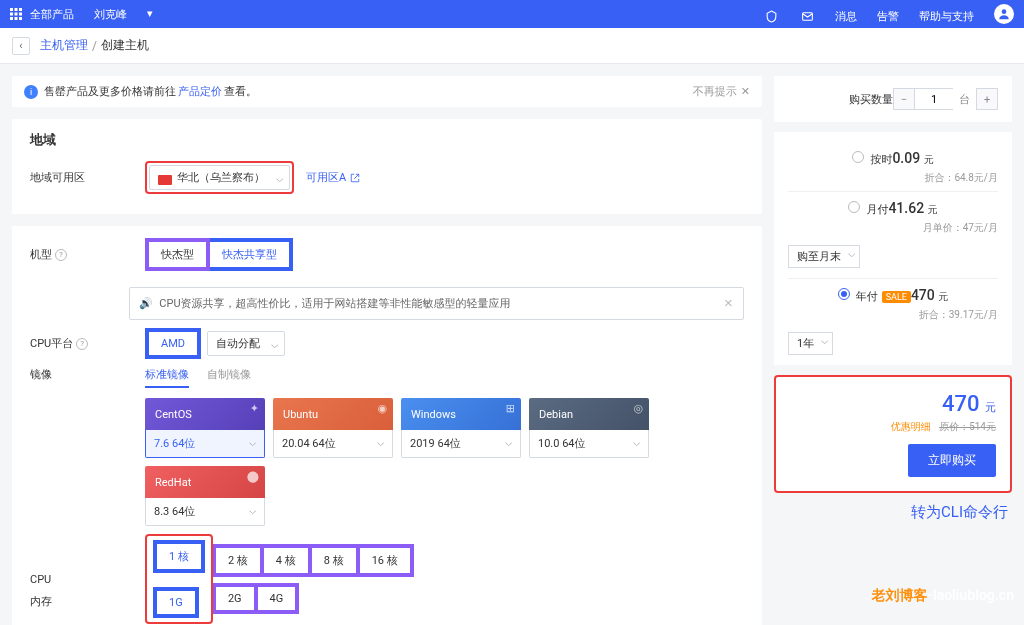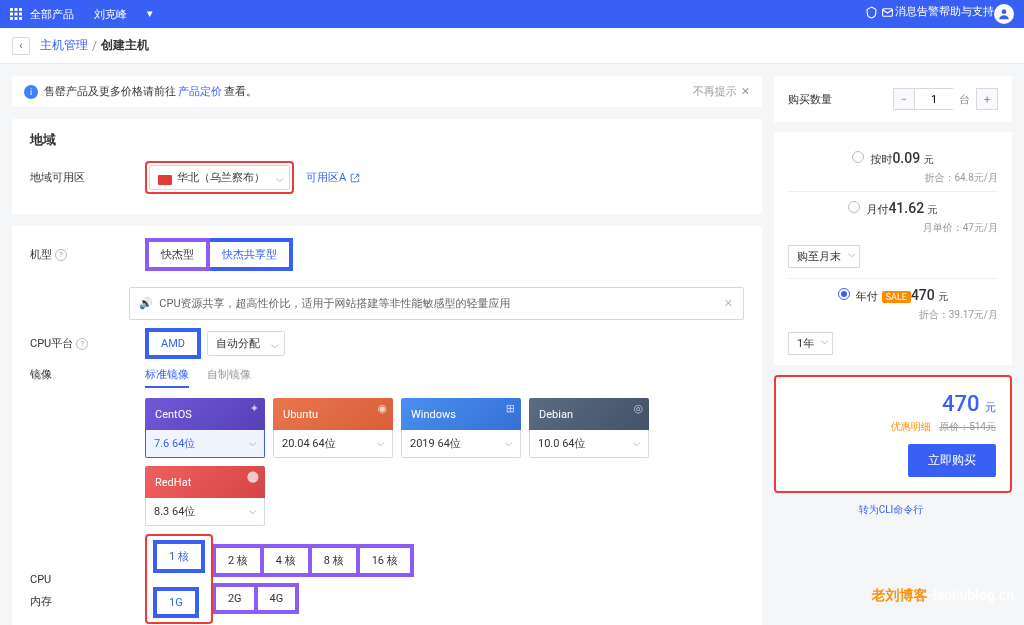--- a/index.html
+++ b/index.html
@@ -1,28 +1,28 @@
 <!DOCTYPE html>
 <html><head>
 <meta charset="utf-8">
 <style>
 *{box-sizing:border-box;margin:0;padding:0;font-family:-apple-system,BlinkMacSystemFont,"Segoe UI",Roboto,"Helvetica Neue",Arial,sans-serif}
 body{background:#f5f6f8;font-size:12px;color:#333;width:1024px;height:625px;overflow:hidden;position:relative}
 .topbar{height:28px;background:#3860f4;display:flex;align-items:center;color:#fff;padding:0 10px;font-size:11px}
 .topbar .left{display:flex;align-items:center;gap:8px}
 .topbar .grid-icon{width:12px;height:12px;display:inline-block}
 .topbar .dropdown{display:flex;gap:20px;margin-left:12px}
-.topbar .right{margin-left:auto;display:flex;align-items:flex-start;}
+.topbar .right{margin-left:auto;display:flex;align-items:flex-end;gap:20px}
 .topbar .icon-sq{width:16px;height:16px;display:inline-flex;align-items:center;justify-content:center}
 .topbar .avatar{width:20px;height:20px;border-radius:50%;background:#fff;display:flex;align-items:center;justify-content:center}
 .breadcrumb{background:#fff;height:36px;display:flex;align-items:center;padding:0 12px;border-bottom:1px solid #e7e9ee}
 .breadcrumb .back{width:18px;height:18px;border:1px solid #d4d9e2;border-radius:2px;display:flex;align-items:center;justify-content:center;margin-right:10px;font-size:11px;color:#666}
 .breadcrumb .link{color:#3860f4}
 .breadcrumb .sep{margin:0 4px;color:#999}
-.breadcrumb .current{font-weight:700}
+.breadcrumb .current{font-weight:400}
 .main{display:flex;padding:12px;gap:12px}
 .left-col{flex:1;display:flex;flex-direction:column;gap:12px}
 .panel{background:#fff;border-radius:2px;padding:12px 18px}
 .alert{display:flex;align-items:center;padding:8px 12px;font-size:11px;background:#fff}
 .alert .info-icon{width:14px;height:14px;border-radius:50%;background:#4080ff;color:#fff;display:flex;align-items:center;justify-content:center;font-size:9px;margin-right:6px}
 .alert .link{color:#3860f4}
 .alert .dismiss{margin-left:auto;color:#999;display:flex;align-items:center;gap:4px}
 .region-title{font-size:13px;font-weight:600;margin-bottom:12px}
 .form-row{display:flex;align-items:center;margin-bottom:8px;font-size:11px}
 .form-label{width:115px;color:#333;display:flex;align-items:center;gap:3px}
@@ -53,21 +53,21 @@
 .os-centos{background:linear-gradient(135deg,#7158d8,#5640b8)}
 .os-ubuntu{background:linear-gradient(135deg,#e8764e,#d95f3a)}
 .os-windows{background:linear-gradient(135deg,#4a8ff0,#3670d6)}
 .os-debian{background:linear-gradient(135deg,#5a6b82,#445268)}
 .os-redhat{background:linear-gradient(135deg,#f06060,#d64545)}
 .os-ver{border:1px solid #d4d9e2;border-top:none;padding:6px 8px;font-size:11px;display:flex;align-items:center;border-radius:0 0 2px 2px}
 .os-ver .caret{margin-left:auto;color:#999;font-size:9px}
 .os-card.selected .os-ver{border-color:#3860f4;color:#3860f4;background:#f0f4ff}
 .right-col{width:238px;display:flex;flex-direction:column;gap:10px}
 .qty-panel{background:#fff;padding:12px 14px}
-.qty-row{display:flex;align-items:center;justify-content:space-between;font-size:11px}
+.qty-row{display:flex;align-items:center;justify-content:flex-end;font-size:11px}
 .qty-ctrl{display:flex;align-items:center}
 .qty-btn{width:22px;height:22px;border:1px solid #d4d9e2;background:#f9f9fb;display:flex;align-items:center;justify-content:center;cursor:pointer;color:#888}
 .qty-input{width:38px;height:22px;border:1px solid #d4d9e2;border-left:none;border-right:none;text-align:center;font-size:11px}
 .qty-unit{margin:0 6px;color:#888}
 .price-panel{background:#fff;padding:10px 14px}
 .price-opt{display:flex;align-items:center;justify-content:center;padding:8px 0;font-size:11px}
 .radio{width:12px;height:12px;border:1px solid #bbb;border-radius:50%;display:inline-block;margin-right:6px;position:relative}
 .radio.checked{border-color:#3860f4}
 .radio.checked::after{content:"";position:absolute;width:6px;height:6px;background:#3860f4;border-radius:50%;top:2px;left:2px}
 .price-val{font-size:14px;font-weight:500}
@@ -76,21 +76,21 @@
 .sale-badge{background:#ff8b00;color:#fff;font-size:9px;padding:1px 4px;border-radius:2px;margin-left:4px}
 .duration-sel{border:1px solid #d4d9e2;padding:3px 18px 3px 8px;font-size:11px;position:relative;display:inline-block;margin-top:4px}
 .duration-sel .caret{position:absolute;right:4px;color:#999;font-size:9px}
 .pay-box{background:#fff;padding:14px;border:2px solid #ed3b3b;border-radius:4px;position:relative}
 .pay-box .title{font-size:12px;margin-bottom:10px}
 .pay-amount{text-align:right;font-size:22px;color:#3860f4;font-weight:500}
 .pay-amount .unit{font-size:11px}
 .pay-detail{text-align:right;font-size:10px;color:#ff8b00;margin-top:4px}
 .pay-orig{color:#999;text-decoration:line-through}
 .buy-btn{background:#3860f4;color:#fff;border:none;padding:8px 20px;border-radius:2px;font-size:12px;float:right;margin-top:10px;cursor:pointer}
-.cli-link{color:#3860f4;font-size:10px;text-align:center;padding-right:4px}
+.cli-link{color:#3860f4;font-size:15px;text-align:right;padding-right:4px}
 .watermark{position:absolute;bottom:20px;right:10px;font-size:14px;font-weight:700;color:#fff;opacity:0.95}
 .watermark .accent{color:#ff8b00}
 svg{display:block}
 </style>
 </head>
 <body>
 
 <div class="topbar">
   <div class="left">
     <span class="grid-icon">

